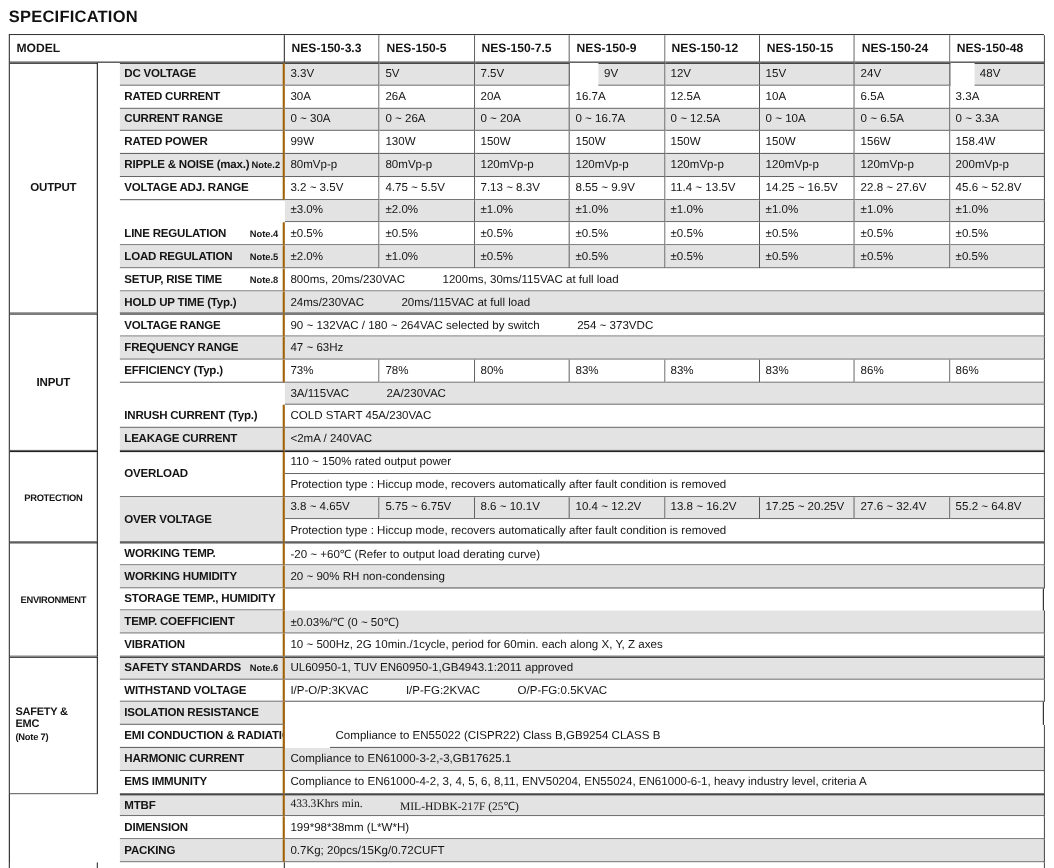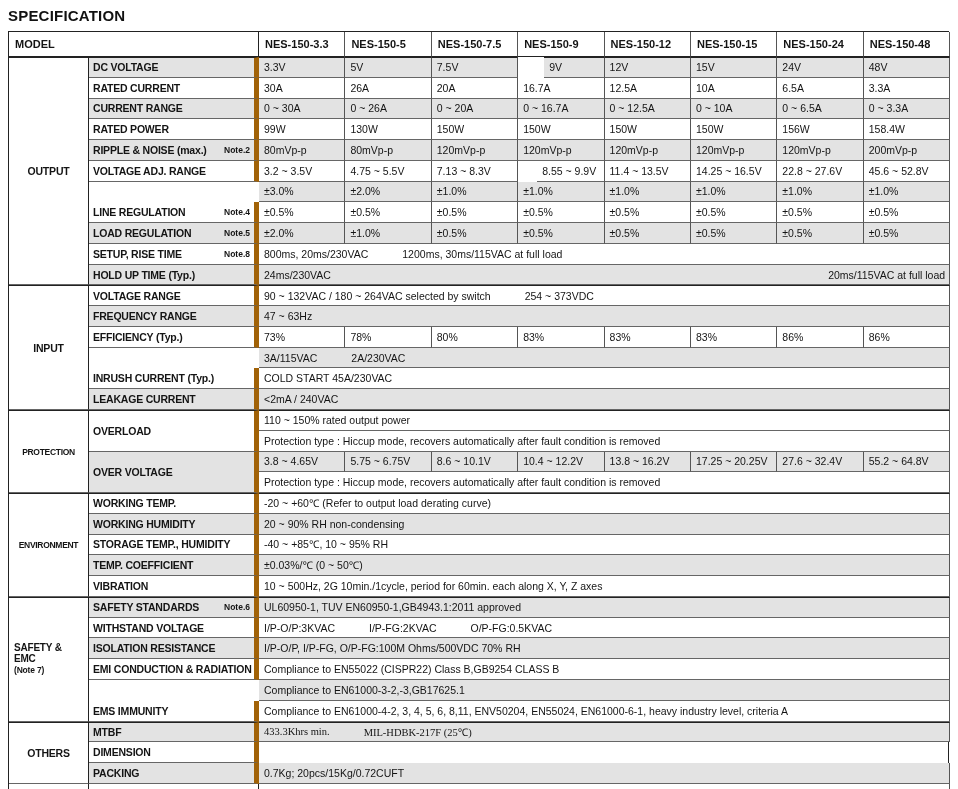--- a/index.html
+++ b/index.html
@@ -37,21 +37,21 @@
   .cell.hdr{font-weight:bold;font-size:11px;border-bottom:1px solid #222;padding-left:6px;}
   .cell.sec{
     font-weight:bold;justify-content:center;text-align:center;
     border-right:1px solid #222;font-size:10.5px;letter-spacing:-.2px;
   }
   .cell.sec.small{font-size:8.5px;letter-spacing:-.3px;}
   .cell.sec.multiline{flex-direction:column;align-items:flex-start;justify-content:center;padding-left:5px;font-size:10px;line-height:11.5px;}
   .cell.sec.multiline .sec-line:last-child{font-size:8.5px;}
   .cell.param{
     font-weight:bold;justify-content:space-between;
-    border-right:5px solid #a16207;letter-spacing:-.2px;padding-left:4px;
+    border-right:2px solid #a16207;letter-spacing:-.2px;padding-left:4px;margin-left:20px;
   }
   .cell.param .note{font-size:8.5px;font-weight:bold;margin-left:2px;letter-spacing:0;}
   .cell.val{padding-left:5px;}
   .cell.span-val{gap:34px;}
   .cell.span-val .seg{white-space:nowrap;}
   .cell.sliver{border-bottom:none;background:#fff;}
 </style>
 </head>
 <body>
 
@@ -71,21 +71,21 @@
     <div class="cell param g sec-top" style="grid-area: 2 / 2 / span 1 / span 1;">
       <span>DC VOLTAGE</span>
     </div>
     <div class="cell val g sec-top" style="grid-area: 2 / 3 / span 1 / span 1;">3.3V</div>
     <div class="cell val g sec-top" style="grid-area: 2 / 4 / span 1 / span 1;">5V</div>
     <div class="cell val g sec-top" style="grid-area: 2 / 5 / span 1 / span 1;">7.5V</div>
     <div class="cell val g sec-top" style="grid-area: 2 / 6 / span 1 / span 1; margin-left: 26px;">9V</div>
     <div class="cell val g sec-top" style="grid-area: 2 / 7 / span 1 / span 1;">12V</div>
     <div class="cell val g sec-top" style="grid-area: 2 / 8 / span 1 / span 1;">15V</div>
     <div class="cell val g sec-top" style="grid-area: 2 / 9 / span 1 / span 1;">24V</div>
-    <div class="cell val g sec-top" style="grid-area: 2 / 10 / span 1 / span 1;">48V</div>
+    <div class="cell val g sec-top" style="grid-area: 2 / 10 / span 1 / span 1; margin-left: 22px;">48V</div>
     <div class="cell param w" style="grid-area: 3 / 2 / span 1 / span 1;">
       <span>RATED CURRENT</span>
     </div>
     <div class="cell val w" style="grid-area: 3 / 3 / span 1 / span 1;">30A</div>
     <div class="cell val w" style="grid-area: 3 / 4 / span 1 / span 1;">26A</div>
     <div class="cell val w" style="grid-area: 3 / 5 / span 1 / span 1;">20A</div>
     <div class="cell val w" style="grid-area: 3 / 6 / span 1 / span 1;">16.7A</div>
     <div class="cell val w" style="grid-area: 3 / 7 / span 1 / span 1;">12.5A</div>
     <div class="cell val w" style="grid-area: 3 / 8 / span 1 / span 1;">10A</div>
     <div class="cell val w" style="grid-area: 3 / 9 / span 1 / span 1;">6.5A</div>
@@ -123,21 +123,21 @@
     <div class="cell val g" style="grid-area: 6 / 7 / span 1 / span 1;">120mVp-p</div>
     <div class="cell val g" style="grid-area: 6 / 8 / span 1 / span 1;">120mVp-p</div>
     <div class="cell val g" style="grid-area: 6 / 9 / span 1 / span 1;">120mVp-p</div>
     <div class="cell val g" style="grid-area: 6 / 10 / span 1 / span 1;">200mVp-p</div>
     <div class="cell param w" style="grid-area: 7 / 2 / span 1 / span 1;">
       <span>VOLTAGE ADJ. RANGE</span>
     </div>
     <div class="cell val w" style="grid-area: 7 / 3 / span 1 / span 1;">3.2 ~ 3.5V</div>
     <div class="cell val w" style="grid-area: 7 / 4 / span 1 / span 1;">4.75 ~ 5.5V</div>
     <div class="cell val w" style="grid-area: 7 / 5 / span 1 / span 1;">7.13 ~ 8.3V</div>
-    <div class="cell val w" style="grid-area: 7 / 6 / span 1 / span 1; margin-left: 19px;">8.55 ~ 9.9V</div>
+    <div class="cell val w" style="grid-area: 7 / 6 / span 1 / span 1;">8.55 ~ 9.9V</div>
     <div class="cell val w" style="grid-area: 7 / 7 / span 1 / span 1;">11.4 ~ 13.5V</div>
     <div class="cell val w" style="grid-area: 7 / 8 / span 1 / span 1;">14.25 ~ 16.5V</div>
     <div class="cell val w" style="grid-area: 7 / 9 / span 1 / span 1;">22.8 ~ 27.6V</div>
     <div class="cell val w" style="grid-area: 7 / 10 / span 1 / span 1;">45.6 ~ 52.8V</div>
     <div class="cell val g" style="grid-area: 8 / 3 / span 1 / span 1;">±3.0%</div>
     <div class="cell val g" style="grid-area: 8 / 4 / span 1 / span 1;">±2.0%</div>
     <div class="cell val g" style="grid-area: 8 / 5 / span 1 / span 1;">±1.0%</div>
     <div class="cell val g" style="grid-area: 8 / 6 / span 1 / span 1;">±1.0%</div>
     <div class="cell val g" style="grid-area: 8 / 7 / span 1 / span 1;">±1.0%</div>
     <div class="cell val g" style="grid-area: 8 / 8 / span 1 / span 1;">±1.0%</div>
@@ -171,21 +171,21 @@
       <span>SETUP, RISE TIME</span>
       <span class="note">Note.8</span>
     </div>
     <div class="cell val span-val w" style="grid-area: 11 / 3 / span 1 / span 8;">
       <span class="seg">800ms, 20ms/230VAC</span>
       <span class="seg">1200ms, 30ms/115VAC at full load</span>
     </div>
     <div class="cell param g" style="grid-area: 12 / 2 / span 1 / span 1;">
       <span>HOLD UP TIME (Typ.)</span>
     </div>
-    <div class="cell val span-val g" style="grid-area: 12 / 3 / span 1 / span 8; justify-content: space-between;">
+    <div class="cell val span-val g" style="grid-area: 12 / 3 / span 1 / span 8;">
       <span class="seg">24ms/230VAC</span>
       <span class="seg">20ms/115VAC at full load</span>
     </div>
     <div class="cell sec sec-top" style="grid-area: 13 / 1 / span 6 / span 1;">INPUT</div>
     <div class="cell param w sec-top" style="grid-area: 13 / 2 / span 1 / span 1;">
       <span>VOLTAGE RANGE</span>
     </div>
     <div class="cell val span-val w sec-top" style="grid-area: 13 / 3 / span 1 / span 8;">
       <span class="seg">90 ~ 132VAC / 180 ~ 264VAC selected by switch</span>
       <span class="seg">254 ~ 373VDC</span>
@@ -256,23 +256,20 @@
     </div>
     <div class="cell param g" style="grid-area: 24 / 2 / span 1 / span 1;">
       <span>WORKING HUMIDITY</span>
     </div>
     <div class="cell val span-val g" style="grid-area: 24 / 3 / span 1 / span 8;">
       <span class="seg">20 ~ 90% RH non-condensing</span>
     </div>
     <div class="cell param w" style="grid-area: 25 / 2 / span 1 / span 1;">
       <span>STORAGE TEMP., HUMIDITY</span>
     </div>
-    <div class="cell val span-val w" style="grid-area: 25 / 3 / span 1 / span 8;">
-      <span class="seg">-40 ~ +85℃, 10 ~ 95% RH</span>
-    </div>
     <div class="cell param g" style="grid-area: 26 / 2 / span 1 / span 1;">
       <span>TEMP. COEFFICIENT</span>
     </div>
     <div class="cell val span-val g" style="grid-area: 26 / 3 / span 1 / span 8;">
       <span class="seg">±0.03%/℃ (0 ~ 50℃)</span>
     </div>
     <div class="cell param w" style="grid-area: 27 / 2 / span 1 / span 1;">
       <span>VIBRATION</span>
     </div>
     <div class="cell val span-val w" style="grid-area: 27 / 3 / span 1 / span 8;">
@@ -294,48 +291,50 @@
       <span>WITHSTAND VOLTAGE</span>
     </div>
     <div class="cell val span-val w" style="grid-area: 29 / 3 / span 1 / span 8;">
       <span class="seg">I/P-O/P:3KVAC</span>
       <span class="seg">I/P-FG:2KVAC</span>
       <span class="seg">O/P-FG:0.5KVAC</span>
     </div>
     <div class="cell param g" style="grid-area: 30 / 2 / span 1 / span 1;">
       <span>ISOLATION RESISTANCE</span>
     </div>
-    <div class="cell val span-val g" style="grid-area: 30 / 3 / span 1 / span 8;">
-      <span class="seg">I/P-O/P, I/P-FG, O/P-FG:100M Ohms/500VDC 70% RH</span>
-    </div>
     <div class="cell param w" style="grid-area: 31 / 2 / span 1 / span 1;">
       <span>EMI CONDUCTION &amp; RADIATION</span>
     </div>
-    <div class="cell val span-val w" style="grid-area: 31 / 3 / span 1 / span 8;">
+    <div class="cell val span-val w" style="grid-area: 31 / 3 / span 1 / span 8; margin-left: 41px;">
       <span class="seg">Compliance to EN55022 (CISPR22) Class B,GB9254 CLASS B</span>
+    </div>
+    <div class="cell param g" style="grid-area: 32 / 2 / span 1 / span 1;">
+      <span>HARMONIC CURRENT</span>
     </div>
     <div class="cell val span-val g" style="grid-area: 32 / 3 / span 1 / span 8;">
       <span class="seg">Compliance to EN61000-3-2,-3,GB17625.1</span>
     </div>
     <div class="cell param w" style="grid-area: 33 / 2 / span 1 / span 1;">
       <span>EMS IMMUNITY</span>
     </div>
     <div class="cell val span-val w" style="grid-area: 33 / 3 / span 1 / span 8;">
       <span class="seg">Compliance to EN61000-4-2, 3, 4, 5, 6, 8,11, ENV50204, EN55024, EN61000-6-1, heavy industry level, criteria A</span>
     </div>
-    <div class="cell sec sec-top" style="grid-area: 34 / 1 / span 3 / span 1;">OTHERS</div>
     <div class="cell param g sec-top" style="grid-area: 34 / 2 / span 1 / span 1;">
       <span>MTBF</span>
     </div>
     <div class="cell val span-val g sec-top" style="grid-area: 34 / 3 / span 1 / span 8; font-family: Liberation Serif, serif;">
       <span class="seg">433.3Khrs min.</span>
       <span class="seg">MIL-HDBK-217F (25℃)</span>
     </div>
     <div class="cell param w" style="grid-area: 35 / 2 / span 1 / span 1;">
       <span>DIMENSION</span>
+    </div>
+    <div class="cell val span-val w" style="grid-area: 35 / 3 / span 1 / span 8;">
+      <span class="seg">199*98*38mm (L*W*H)</span>
     </div>
     <div class="cell param g" style="grid-area: 36 / 2 / span 1 / span 1;">
       <span>PACKING</span>
     </div>
     <div class="cell val span-val g" style="grid-area: 36 / 3 / span 1 / span 8;">
       <span class="seg">0.7Kg; 20pcs/15Kg/0.72CUFT</span>
     </div>
     <div class="cell sliver dark-r" style="grid-area: 37 / 1 / span 1 / span 1;"></div>
     <div class="cell sliver dark-r" style="grid-area: 37 / 2 / span 1 / span 1;"></div>
     <div class="cell sliver" style="grid-area: 37 / 3 / span 1 / span 8;"></div>

